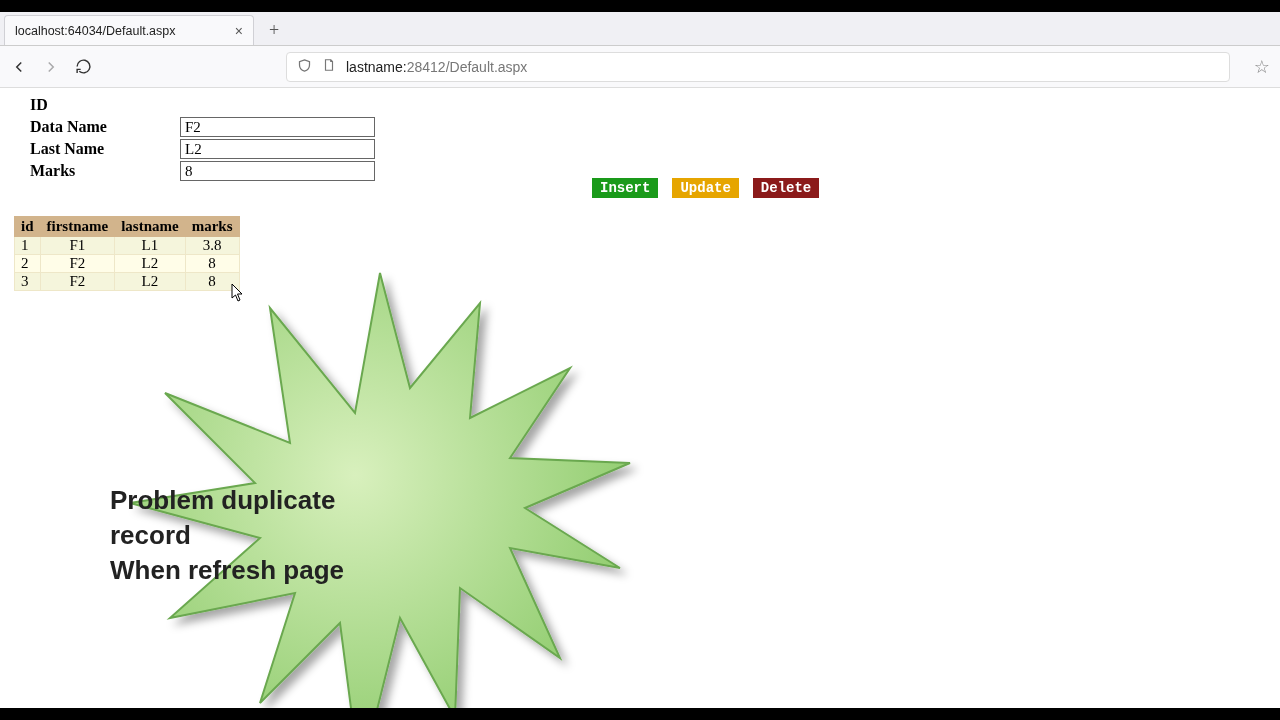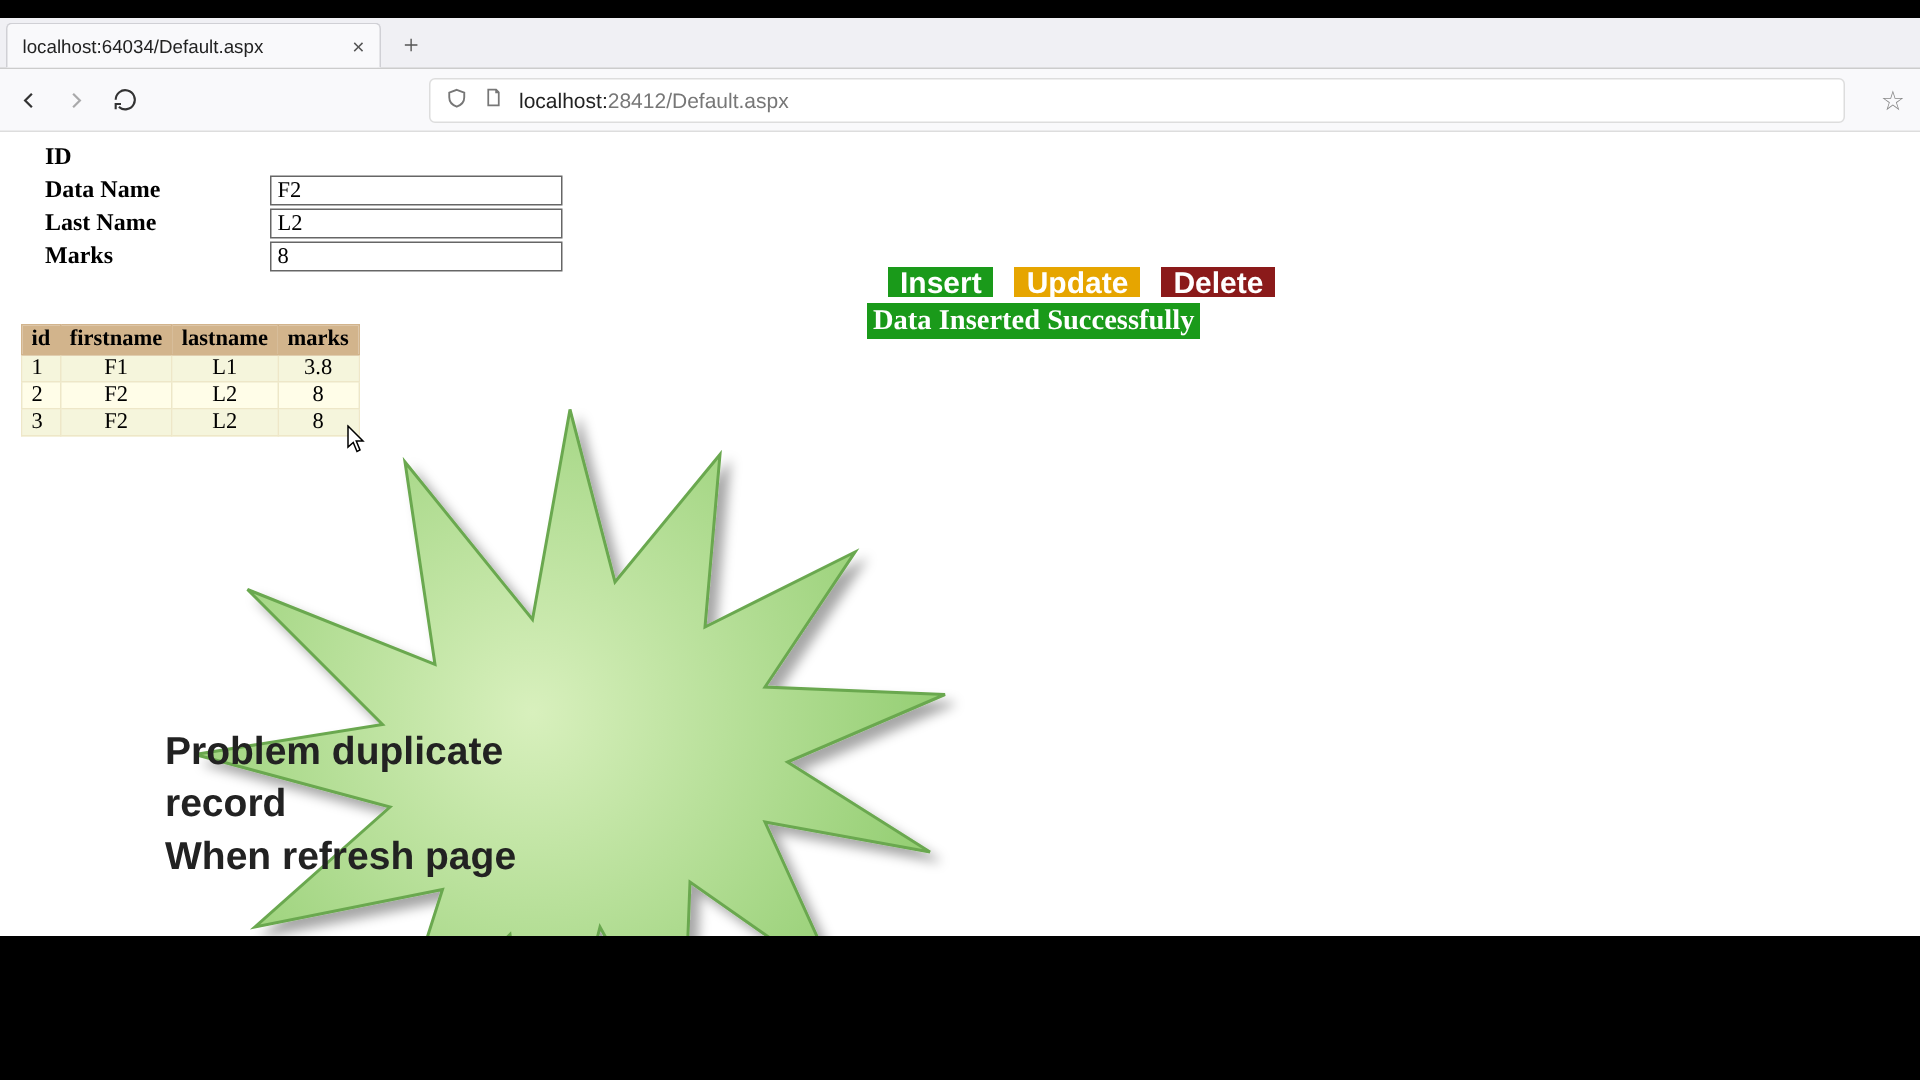--- a/index.html
+++ b/index.html
@@ -9,21 +9,21 @@
     font-size: 16px;
     background: #000;
     width: 1280px;
     height: 720px;
     overflow: hidden;
   }
   .letterbox-top { height: 12px; background:#000; }
   .letterbox-bottom { position:absolute; bottom:0; left:0; right:0; height:12px; background:#000;}
   .browser {
     background:#fff;
-    height: 612px;
+    height: 696px;
     display:flex;
     flex-direction:column;
   }
   .tabbar {
     background:#f0f0f4;
     height:34px;
     display:flex;
     align-items:flex-end;
     padding-left:4px;
     border-bottom:1px solid #ccc;
@@ -92,23 +92,23 @@
   }
   .form-row { display:flex; align-items:center; height:22px; }
   .form-row .lbl { font-weight:bold; width:150px;}
   .form-row input {
     width:195px;height:20px;border:1px solid #7a9; font-family:inherit;font-size:15px;padding:0 4px;
     border-color:#888 #ccc #ccc #888;
   }
   .form-row input { border:1px solid #666; }
   .btnrow { position:absolute; left:590px; top:88px;}
   .btnrow button {
-    font-family:Liberation Sans, sans-serif;
+    font-family:Liberation Mono, monospace;
     font-weight:bold;
-    font-size:20px;
+    font-size:14px;
     color:#fff;
     border:2px solid;
     padding:0 8px;
     height:24px;
     margin-right:6px;
     cursor:pointer;
   }
   .btn-insert { background:#1a9a1a; border-color:#9e9; }
   .btn-update { background:#e6a500; border-color:#ee8; color:#000;}
   .btn-delete { background:#8b1a1a; border-color:#f99;}
@@ -207,21 +207,21 @@
             <path d="M12 3l8 3v5c0 5-3.5 8.5-8 10-4.5-1.5-8-5-8-10V6l8-3z"></path>
           </svg>
       </span>
       <span>
         <svg viewBox="0 0 24 24" width="14" height="14" fill="none" stroke="#777" stroke-width="2">
             <path d="M6 3h9l3 3v15H6z"></path>
             <path d="M15 3v3h3"></path>
           </svg>
       </span>
       <span>
-        <span class="host">localhost:</span><span>28412/Default.aspx</span>
+        <span class="host">lastname:</span><span>28412/Default.aspx</span>
       </span>
     </div>
     <div class="star">☆</div>
   </div>
 
   <div class="content">
 
     <div class="form-row">
       <span class="lbl">ID</span>
     </div>
@@ -235,23 +235,20 @@
     </div>
     <div class="form-row">
       <span class="lbl">Marks</span>
       <input type="text" value="8" style="">
     </div>
 
     <div class="btnrow">
       <button class="btn-insert">Insert</button>
       <button class="btn-update">Update</button>
       <button class="btn-delete">Delete</button>
-    </div>
-    <div class="statuswrap">
-      <span class="status">Data Inserted Successfully</span>
     </div>
 
     <table class="grid">
       <thead>
           <tr>
         <th>id</th>
         <th>firstname</th>
         <th>lastname</th>
         <th>marks</th>
       </tr>

